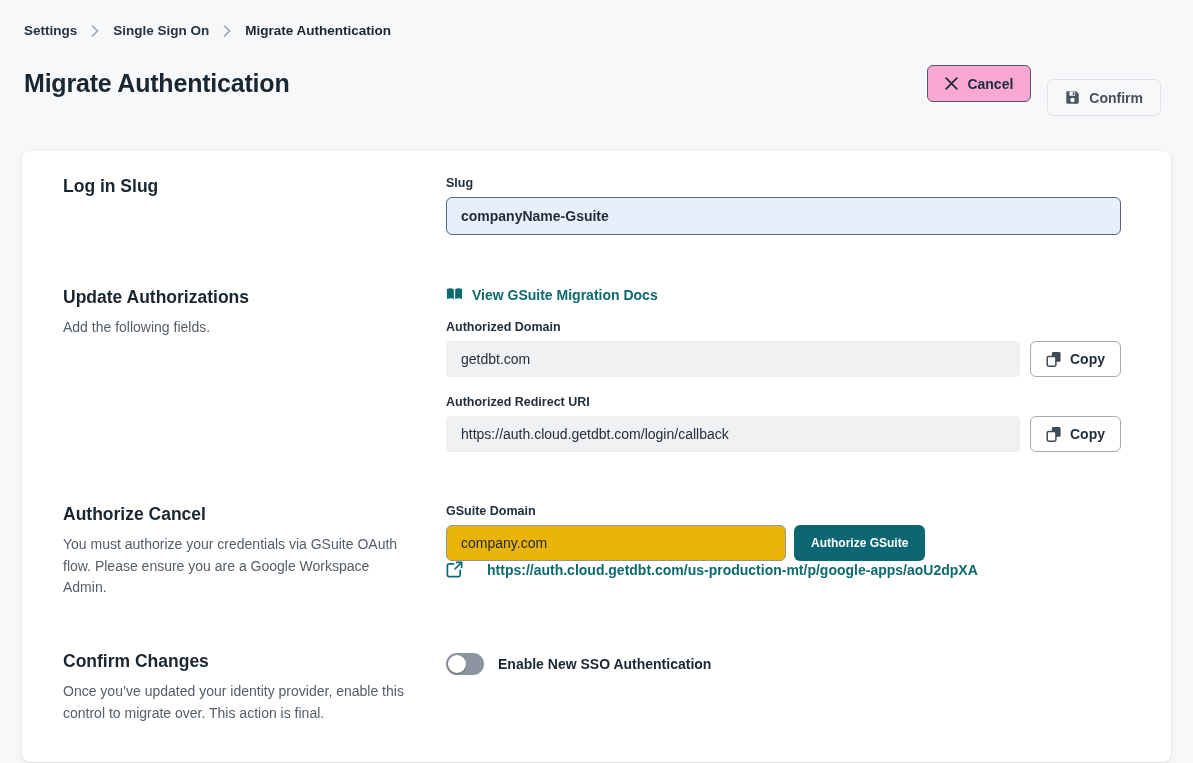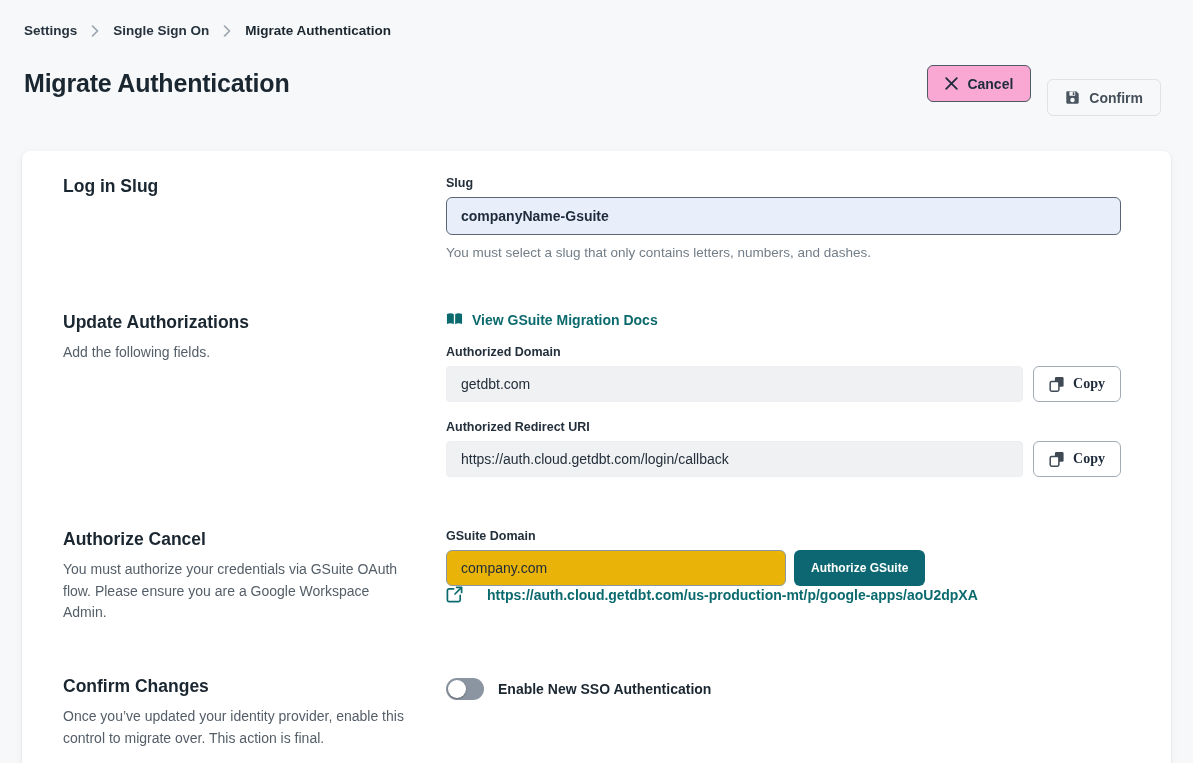--- a/index.html
+++ b/index.html
@@ -46,21 +46,21 @@
   .help { margin: 10px 0 0; font-size: 13.5px; color: #727d87; }
 
   .docs-link { display: inline-flex; align-items: flex-start; gap: 9px; color: #0b6a6e;
                font-weight: 700; font-size: 14px; text-decoration: none; cursor: pointer; margin-bottom: 17px; }
   .field-group { margin-bottom: 18px; }
   .field-group:last-child { margin-bottom: 0; }
   .copy-row { display: flex; gap: 10px; }
   .readonly-input { flex: 1; height: 36px; background: #f0f1f3; border: 1px solid #eceef1; border-radius: 4px; color: #232f3b; }
   .btn-copy { display: inline-flex; align-items: center; gap: 8px; background: #fff;
               border: 1px solid #a3abb5; border-radius: 6px; padding: 0 15px; height: 36px;
-              font-size: 14px; font-weight: 600; color: #1e2b3a; cursor: pointer; font-family: Liberation Serif, serif; }
+              font-size: 14px; font-weight: 600; color: #1e2b3a; cursor: pointer; font-family: Liberation Sans, sans-serif; }
 
   .gsuite-row { display: flex; gap: 8px; align-items: center; }
   .gsuite-input { width: 340px; height: 36px; background: #eab308; border: 1px solid #8d97a1; border-radius: 6px; }
   .btn-teal { background: #0c6772; color: #fff; border: none; border-radius: 6px; height: 36px;
               padding: 0 17px; font-size: 12px; font-weight: 700; cursor: pointer; font-family: inherit; white-space: nowrap; }
   .admin-note { margin: 17px 0 7px; font-size: 14px; color: #1e2b3a; }
   .share-link { display: inline-flex; align-items: center; gap: 24px; color: #0b6a6e;
                 font-weight: 700; font-size: 14px; text-decoration: none; cursor: pointer; }
 
   .toggle-row { display: flex; align-items: center; padding-top: 2px; }
@@ -120,21 +120,20 @@
 
 <main class="card">
 
   <section class="row">
     <div class="row-left">
       <h2>Log in Slug</h2>
     </div>
     <div class="row-right">
       <label class="field-label">Slug</label>
       <input class="input slug-input" type="text" value="companyName-Gsuite" style="">
-      <p class="help">You must select a slug that only contains letters, numbers, and dashes.</p>
     </div>
   </section>
 
   <section class="row">
     <div class="row-left">
       <h2>Update Authorizations</h2>
       <p>Add the following fields.</p>
     </div>
     <div class="row-right">
       <a class="docs-link">

